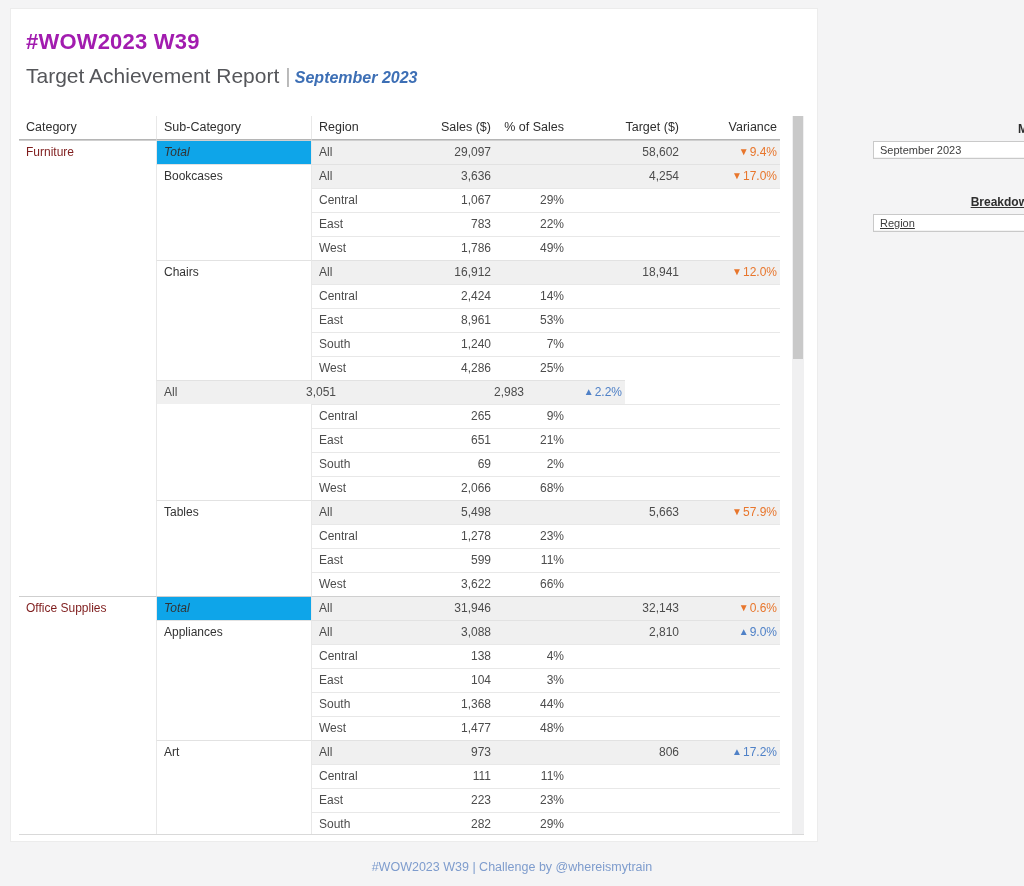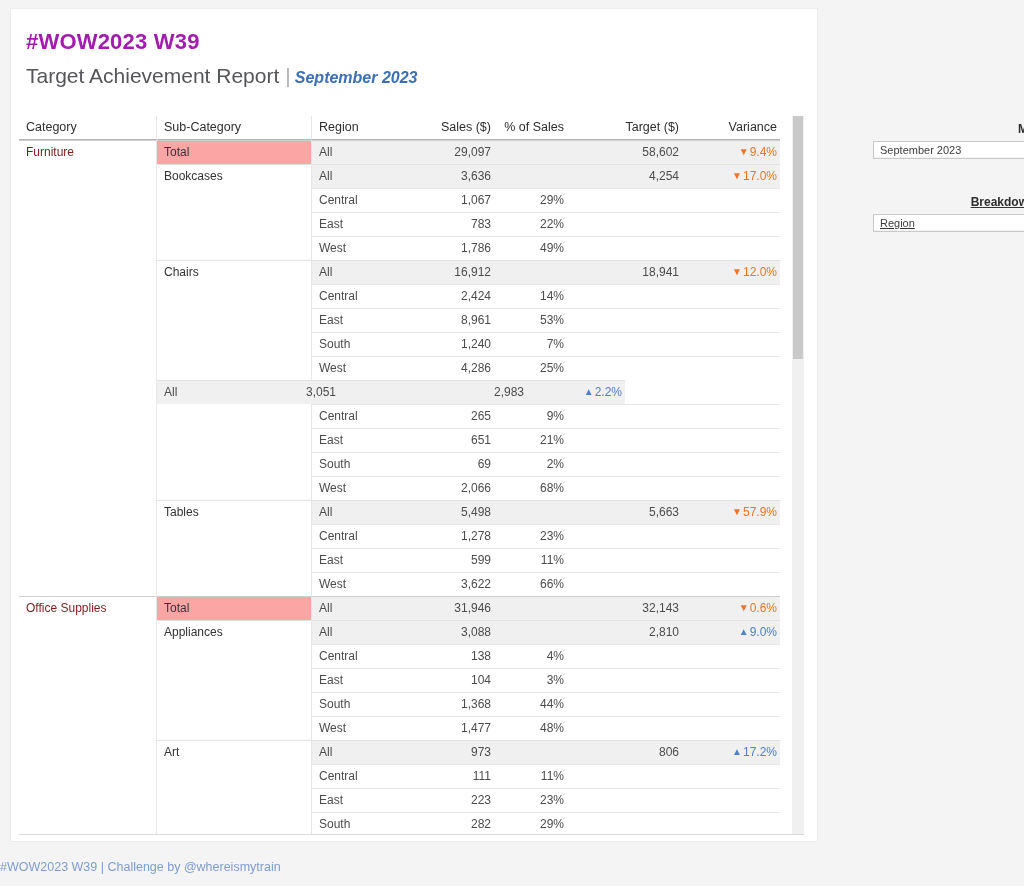--- a/index.html
+++ b/index.html
@@ -39,21 +39,21 @@
   .c-target { width:115px; padding-right:7px; text-align:right; color:#4c4c4c; }
   .c-var    { width:94px;  padding-right:3px; text-align:right; }
   .thead > div { color:#2f2f2f; border-bottom:1px solid #b5b5b5; font-size:12.5px; }
   
   .trow.total > div { border-top:1px solid #cfcfcf; }
   .trow.suball > .c-sub, .trow.suball > .c-reg, .trow.suball > .c-sales,
   .trow.suball > .c-pct, .trow.suball > .c-target, .trow.suball > .c-var { border-top:1px solid #e2e2e2; }
   .trow.region > .c-reg, .trow.region > .c-sales, .trow.region > .c-pct,
   .trow.region > .c-target, .trow.region > .c-var { border-top:1px solid #e8e8e8; }
   
-  .trow.total > .c-sub { background:#fca5a5; }
+  .trow.total > .c-sub { background:#0ea5e9;font-style:italic; }
   .trow.total > .c-reg, .trow.total > .c-sales, .trow.total > .c-pct, .trow.total > .c-target, .trow.total > .c-var,
   .trow.suball > .c-reg, .trow.suball > .c-sales, .trow.suball > .c-pct, .trow.suball > .c-target, .trow.suball > .c-var
   { background:#f0f0f0; }
   
   .var-down { color:#e8762c; }
   .var-up   { color:#4f81c7; }
   .tri { font-size:10px; margin-right:1px; position:relative; top:-1px; }
   
   .vscroll {
     position:absolute; right:0; top:0; width:12px; height:719px; background:#f0f0f1;
@@ -66,21 +66,21 @@
     width:181px; height:18px; background:#fff; border:1px solid #c9c9c9;
     display:flex; align-items:center; justify-content:space-between;
     padding:0 6px; font-size:11px; color:#3d3d3d; cursor:default;
     box-shadow:inset 0 -1px 0 #f3f3f3;
   }
   .select .caret { font-size:9px; color:#555; }
   .filter-group + .filter-group { margin-top:36px;text-decoration:underline; }
   
   .footer {
     position:absolute; left:0; top:860px; width:1024px;
-    font-size:12.5px; color:#7e9ccd;
+    text-align:center; font-size:12.5px; color:#7e9ccd;
   }
 </style>
 </head>
 <body>
 
 <div class="card">
 
   <div class="title-block">
     <div class="hashtag">#WOW2023 W39</div>
     <div class="subtitle-line">

